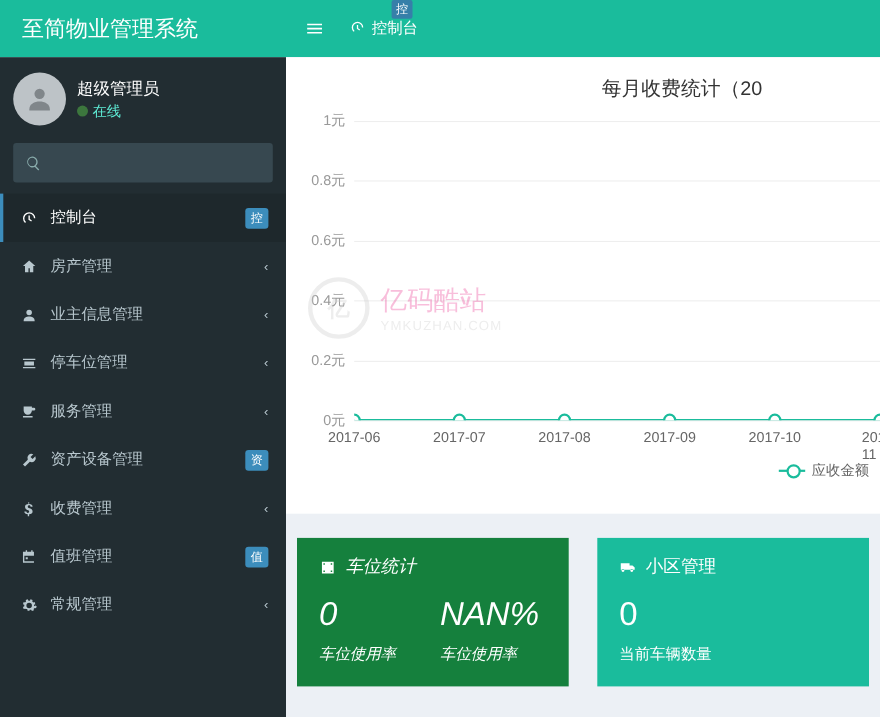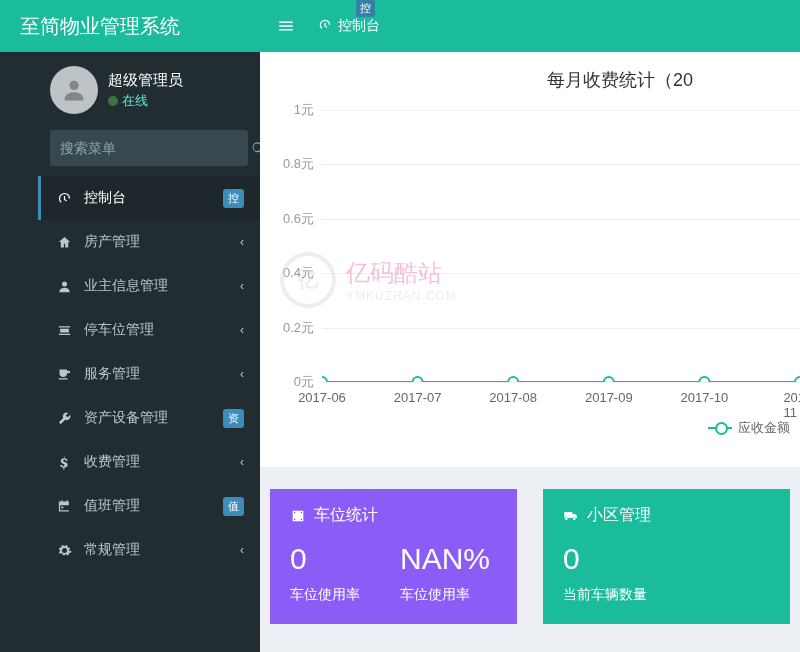--- a/index.html
+++ b/index.html
@@ -13,21 +13,21 @@
   .hamburger { width: 40px; height: 52px; display:flex; align-items:center; justify-content:center; cursor:pointer; }
   .hamburger svg { width:18px; height:18px; fill:#fff; }
   .tab-btn { display:flex; align-items:center; padding: 0 12px; height:52px; font-size:14px; color:#fff; cursor:pointer; }
   .tab-btn .icon { margin-right:6px; }
   .close-badge { position:absolute; top:0px; left:96px; background:#367fa9; color:#fff; font-size:11px; padding:1px 4px; border-radius:2px; }
 
   
   .body { flex:1; display:flex; min-height:0; }
 
   
-  .sidebar { width:260px; background:#222d32; color:#b8c7ce; display:flex; flex-direction:column;padding-left:38px; }
+  .sidebar { width:260px; background:#222d32; color:#b8c7ce; display:flex; flex-direction:column; }
   .user-panel { padding:14px 12px 16px; display:flex; align-items:center; }
   .avatar { width:48px; height:48px; border-radius:50%; background:#bdc3c7; display:flex; align-items:center; justify-content:center; margin-right:10px; }
   .avatar svg { width:28px; height:28px; fill:#80868a; }
   .user-info .name { color:#fff; font-size:15px; font-weight:500; }
   .user-info .status { font-size:13px; color:#5eead4; display:flex; align-items:center; margin-top:2px;}
   .status-dot { width:10px; height:10px; border-radius:50%; background:#3c763d; display:inline-block; margin-right:4px; }
 
   .search-box { margin:0 12px 10px; background:#374850; display:flex; align-items:center; border-radius:3px; height:36px; }
   .search-box input { flex:1; background:transparent; border:none; outline:none; color:#b8c7ce; padding:0 10px; font-size:14px; }
   .search-box input::placeholder { color:#8aa; }
@@ -61,21 +61,21 @@
   .legend-marker::after { content:""; position:absolute; width:9px; height:9px; border:2px solid #1abc9c; background:#fff; border-radius:50%; left:7px; top:-5px;}
 
   .watermark { position:absolute; left:20px; top:200px; opacity:0.35; pointer-events:none; display:flex; align-items:center; color:#bbb; }
   .watermark .wm-circle { width:56px; height:56px; border-radius:50%; border:4px solid #ccc; display:flex; align-items:center; justify-content:center; font-size:20px; color:#ccc; margin-right:10px; font-weight:bold;}
   .watermark .wm-text .cn { font-size:24px; color:#ec4899; font-weight:500;}
   .watermark .wm-text .en { font-size:12px; color:#ccc; letter-spacing:1px;}
 
   
   .stat-row { display:flex; margin:22px 10px 0; gap:26px;}
   .stat-card { flex:1; color:#fff; padding:16px 20px 20px; }
-  .stat-card.blue { background:#8b5cf6; }
+  .stat-card.blue { background:#15803d;font-style:italic; }
   .stat-card.teal { background:#1abc9c; }
   .stat-card .sc-title { font-size:16px; display:flex; align-items:center; margin-bottom:16px; }
   .stat-card .sc-title svg { width:16px; height:16px; fill:#fff; margin-right:8px; }
   .stat-metrics { display:flex; gap:40px;}
   .stat-metric .val { font-size:30px; font-weight:400; margin-bottom:10px;}
   .stat-metric .lbl { font-size:14px; }
 </style>
 </head>
 <body>
 
@@ -110,21 +110,20 @@
       </div>
       <div class="user-info">
         <div class="name">超级管理员</div>
         <div class="status">
             <span class="status-dot"></span>
             <span>在线</span>
           </div>
       </div>
     </div>
     <div class="search-box">
-      <input type="text" placeholder="搜索菜单" style="">
       <div class="search-btn">
         <svg viewBox="0 0 24 24">
             <path d="M10 2a8 8 0 015.3 13.9l5 5-1.4 1.4-5-5A8 8 0 1110 2zm0 2a6 6 0 100 12 6 6 0 000-12z"></path>
           </svg>
       </div>
     </div>
     <ul class="menu" id="menu">
         <li>
           <div class="menu-item active">
             <span class="mi-icon">

